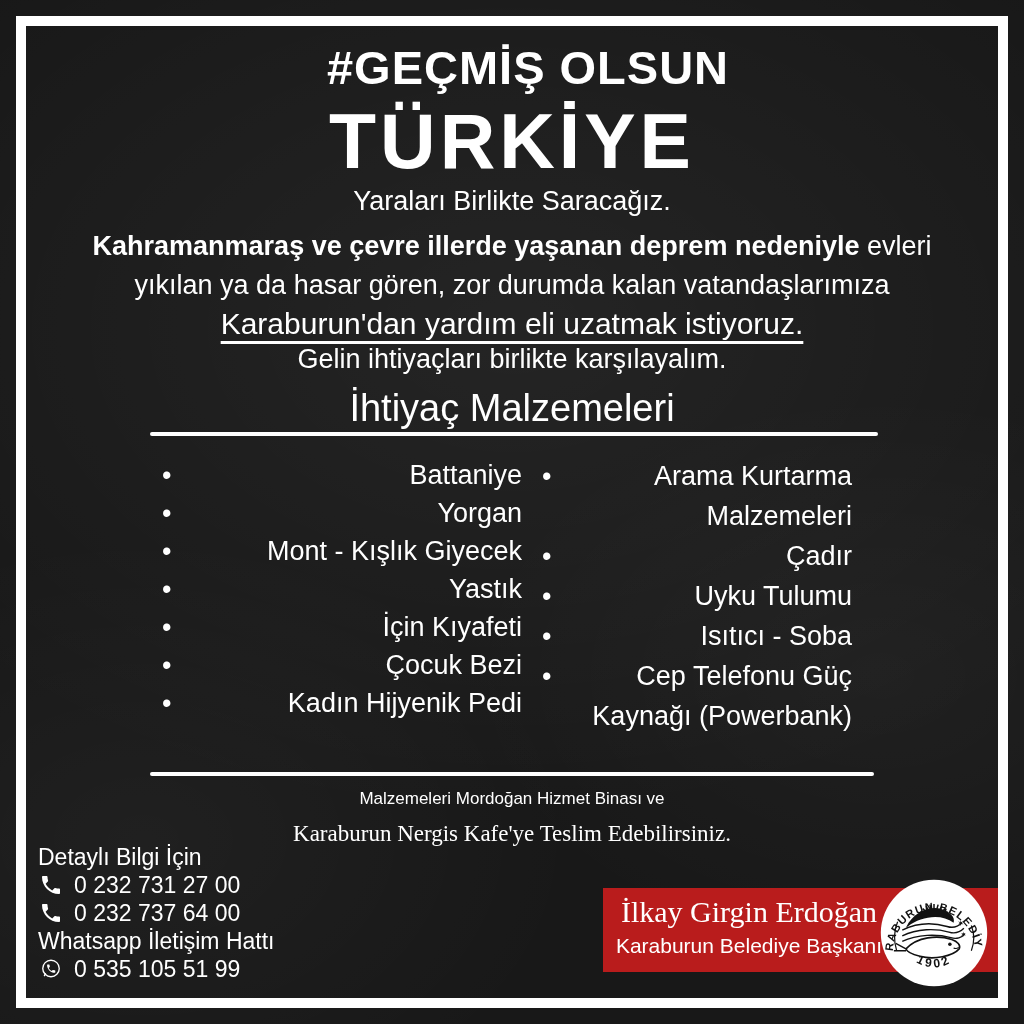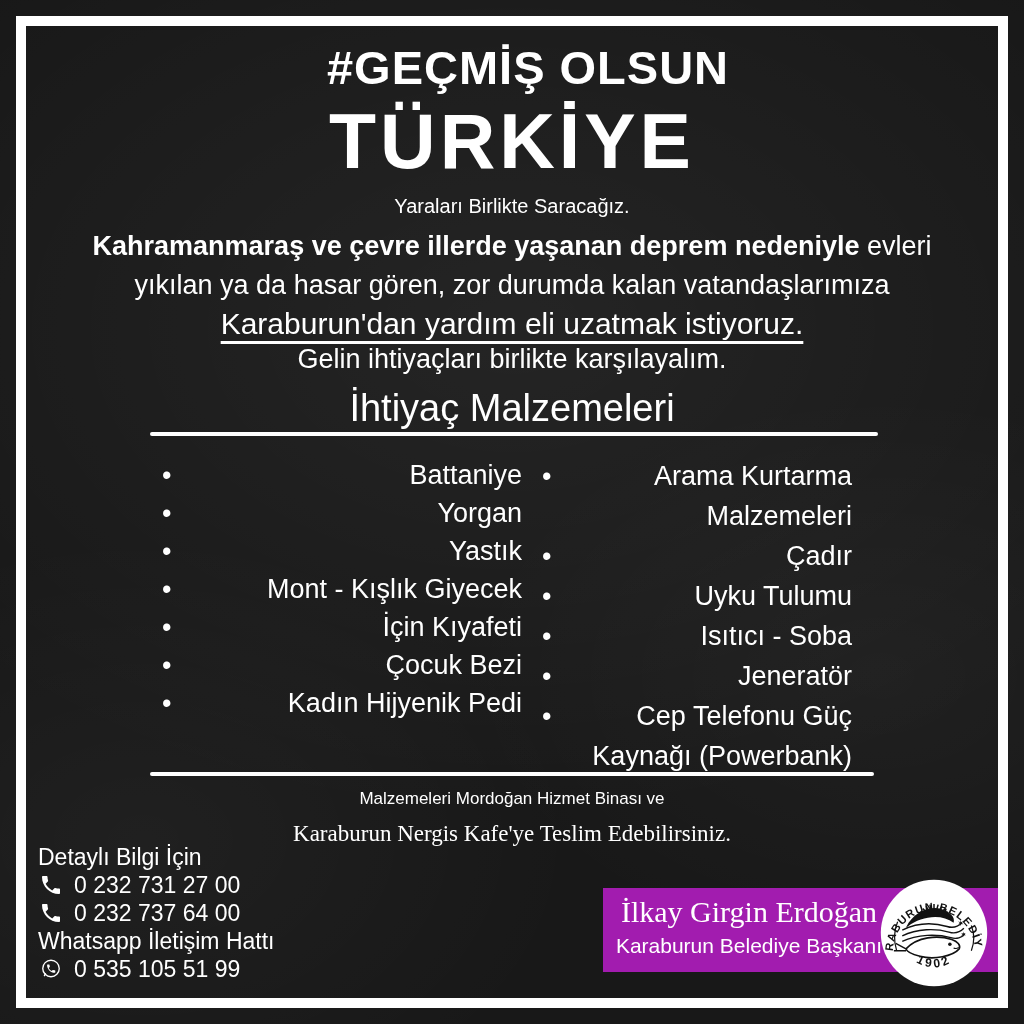--- a/index.html
+++ b/index.html
@@ -11,21 +11,21 @@
       radial-gradient(800px 560px at 14% 82%, rgba(255,255,255,0.035), rgba(0,0,0,0) 55%),
       radial-gradient(760px 520px at 86% 66%, rgba(255,255,255,0.035), rgba(0,0,0,0) 55%),
       #181818;
   }
   .frame {
     position:absolute; inset:16px; border:10px solid #ffffff; pointer-events:none;
   }
   .abs { position:absolute; left:26px; right:26px; text-align:center; }
   .title-hashtag { top:40px; font-size:47px; font-weight:bold; letter-spacing:1px;padding-left:32px; }
   .title-country { top:97px; font-size:77px; font-weight:bold; letter-spacing:4px; }
-  .intro-1 { top:195px; font-size:20px; }
+  .intro-1 { top:186px; font-size:27px; }
   .intro-2 { top:231px; font-size:27px; }
   .intro-3 { top:270px; font-size:27px; }
   .intro-4 { top:307px; font-size:30px; font-weight:normal;
              text-decoration:underline; text-decoration-thickness:3px; text-underline-offset:7px; }
   .intro-5 { top:344px; font-size:27px; }
   .needs-heading { top:387px; font-size:38px; }
   .rule { position:absolute; height:4px; background:#ffffff; border-radius:2px; }
   .rule-top { top:432px; left:150px; width:728px; }
   .rule-bottom { top:772px; left:150px; width:724px; }
   ul.needs { margin:4px; padding:0; list-style:none; position:absolute; font-size:27px;text-align:right; }
@@ -33,21 +33,21 @@
   ul.needs li::before { content:"•"; position:absolute; left:6px; }
   .needs-left { top:452px; left:152px; width:366px; }
   .needs-left li { line-height:38px; }
   .needs-right { top:452px; left:532px; width:316px; }
   .needs-right li { line-height:40px; }
   .delivery-1 { top:789px; font-size:17px; }
   .delivery-2 { top:821px; font-size:23px;font-family:Liberation Serif, serif; }
   .contact { position:absolute; left:38px; top:843px; font-size:23px; }
   .contact-row { display:flex; align-items:center; height:28px; gap:10px; }
   .contact-row .ico { display:flex; align-items:center; justify-content:center; width:26px; }
-  .sig-box { position:absolute; left:603px; top:888px; width:395px; height:84px; background:#a21caf; }
+  .sig-box { position:absolute; left:603px; top:888px; width:395px; height:84px; background:#b91c1c; }
   .sig-text { position:absolute; left:8px; top:5px; width:276px; text-align:center; }
   .sig-name { font-family:"Liberation Serif", serif; font-size:30px; line-height:38px; white-space:nowrap; }
   .sig-title { font-size:21px; line-height:30px; white-space:nowrap; }
   .seal { position:absolute; left:878px; top:877px; width:112px; height:112px; }
 </style>
 </head>
 <body>
 
 <div class="poster">
   <div class="frame"></div>
@@ -60,32 +60,31 @@
   <div class="abs intro-3">yıkılan ya da hasar gören, zor durumda kalan vatandaşlarımıza</div>
   <div class="abs intro-4">Karaburun'dan yardım eli uzatmak istiyoruz.</div>
   <div class="abs intro-5">Gelin ihtiyaçları birlikte karşılayalım.</div>
 
   <div class="abs needs-heading">İhtiyaç Malzemeleri</div>
   <div class="rule rule-top"></div>
 
   <ul class="needs needs-left">
       <li>Battaniye</li>
       <li>Yorgan</li>
+      <li>Mont - Kışlık Giyecek</li>
       <li>Yastık</li>
-      <li>Mont - Kışlık Giyecek</li>
       <li>İçin Kıyafeti</li>
       <li>Çocuk Bezi</li>
       <li>Kadın Hijyenik Pedi</li>
     </ul>
   <ul class="needs needs-right">
       <li>Arama Kurtarma Malzemeleri</li>
       <li>Çadır</li>
       <li>Uyku Tulumu</li>
       <li>Isıtıcı - Soba</li>
-      <li>Jeneratör</li>
       <li>Cep Telefonu Güç Kaynağı (Powerbank)</li>
     </ul>
 
   <div class="rule rule-bottom"></div>
   <div class="abs delivery-1">Malzemeleri Mordoğan Hizmet Binası ve</div>
   <div class="abs delivery-2">Karaburun Nergis Kafe'ye Teslim Edebilirsiniz.</div>
 
   <div class="contact">
     <div class="contact-row">
       <span>Detaylı Bilgi İçin</span>

